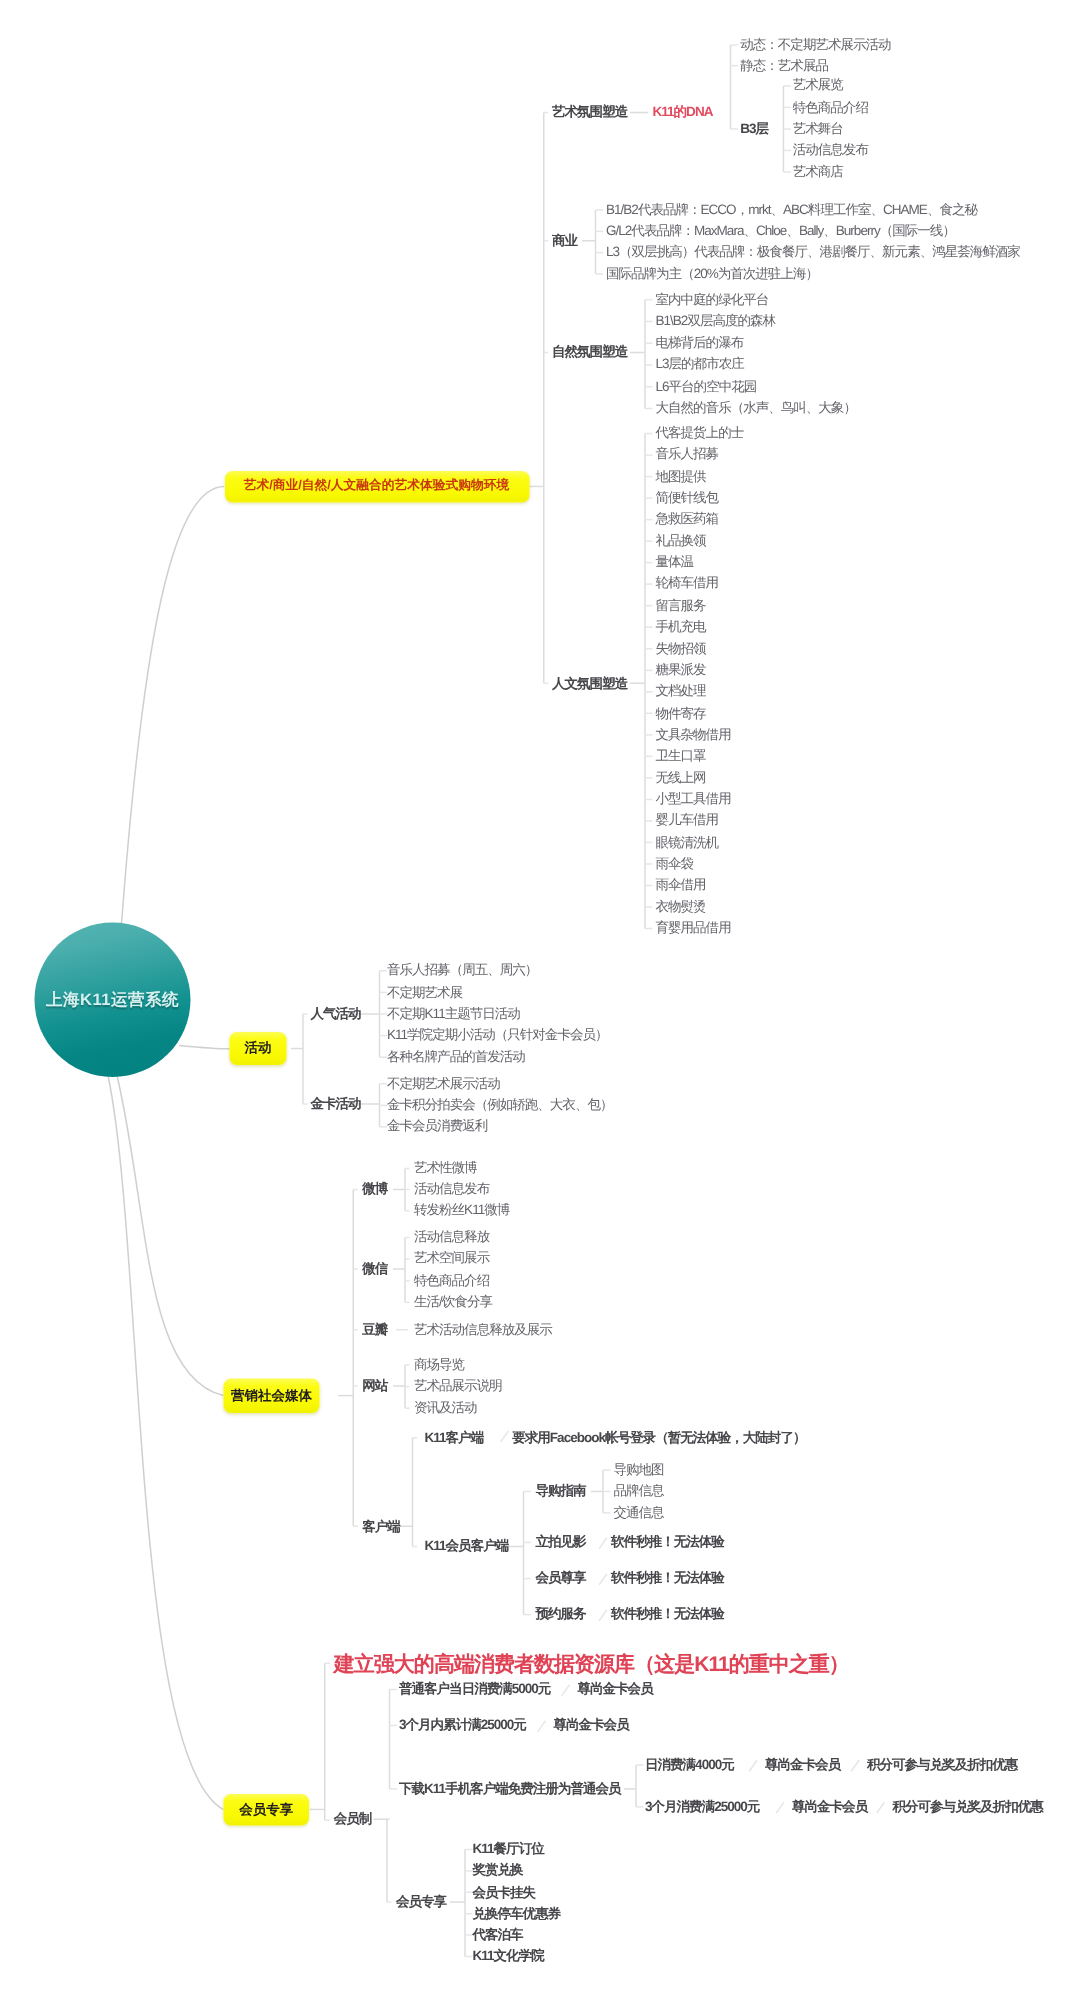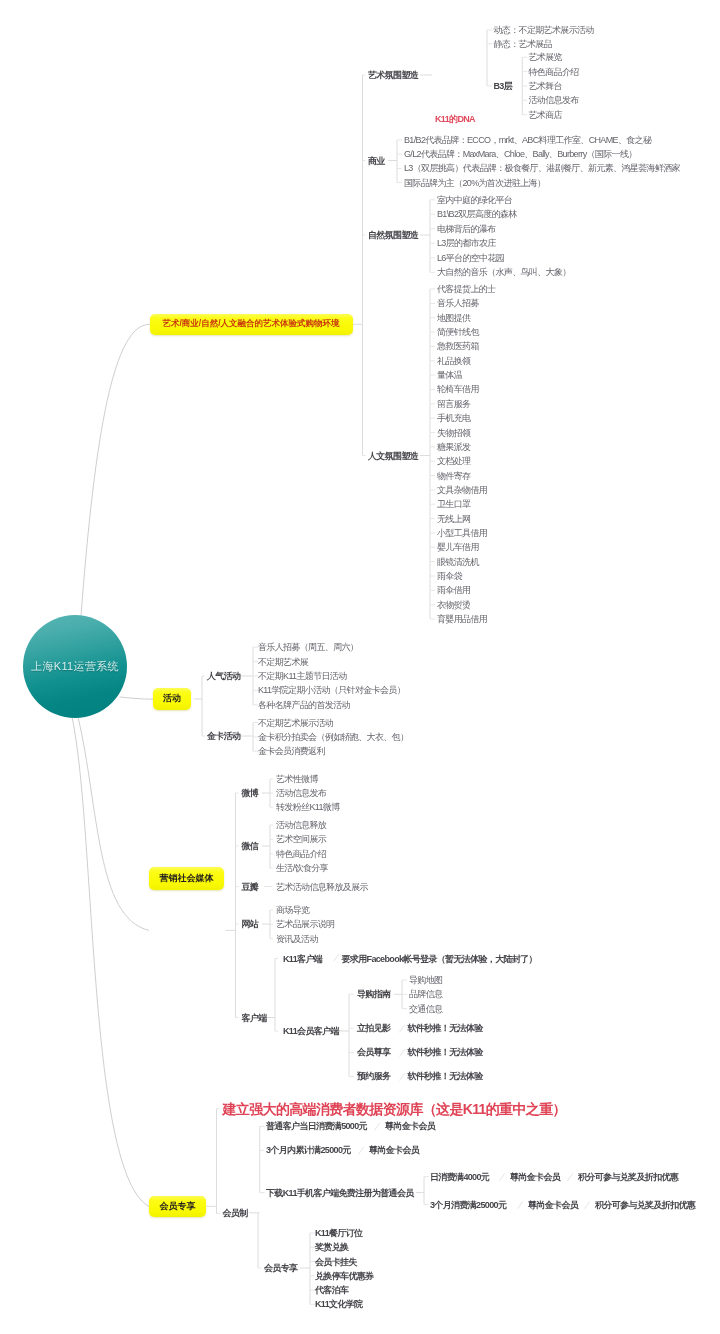--- a/index.html
+++ b/index.html
@@ -7,33 +7,33 @@
 body{width:720px;height:1334px;overflow:hidden;position:relative;
   font-family:"Liberation Sans","DejaVu Sans",sans-serif;}
 #stage{position:absolute;left:0;top:0;width:720px;height:1334px;}
 svg#links{position:absolute;left:0;top:0;width:720px;height:1334px;overflow:visible;}
 svg#links path{fill:none;stroke:#dcdcdc;stroke-width:1;}
 svg#links path.tick{stroke:#e6e6e6;}
 svg#links path.thick{stroke:#cfcfcf;stroke-width:1;}
 #root-node{position:absolute;left:23px;top:615px;width:104px;height:103px;border-radius:50%;
   background:linear-gradient(168deg, #55b5b2 0%, #4cafae 16%, #2fa09e 38%, #119190 58%, #058584 76%, #028180 100%);
   display:flex;align-items:center;justify-content:center;}
-#root-label{color:#d6f0ee;font-size:11px;font-weight:400;letter-spacing:0.35px;white-space:nowrap;
+#root-label{color:#d6f0ee;font-size:11px;font-weight:700;letter-spacing:0.35px;white-space:nowrap;
   text-shadow:0 1px 1px rgba(0,0,0,0.25);text-align:right;}
 .chip{position:absolute;border-radius:5px;box-sizing:border-box;
   background:linear-gradient(180deg,#fdfd55 0%,#fcfc15 22%,#f9f902 70%,#f2f200 100%);
   box-shadow:0 1px 2px rgba(170,170,30,0.30);
   display:flex;align-items:center;justify-content:center;}
 .chip span{font-size:9px;font-weight:700;color:#231f20;white-space:nowrap;}
 .chip.red span{font-size:8.5px;}
 .chip.red span{color:#c9390d;}
 .t{position:absolute;white-space:nowrap;color:#63636a;font-size:9px;line-height:1;
    letter-spacing:-0.65px;transform:translateY(-50%);}
 .t.lbl{color:#46464b;font-weight:bold;}
-.t.red{color:#e24a5e;font-weight:700;margin-top:44px;}
+.t.red{color:#e24a5e;font-weight:700;}
 .t.redbold{color:#df4355;font-weight:700;font-size:14px;}
 </style>
 </head>
 <body>
 
 <div id="stage">
 <svg id="links" viewBox="0 0 720 1334" width="720" height="1334">
 
 <path class="thick" d="M81 616 C 95.0 430.3, 114.1 324.3, 149.5 324.3"></path>
 <path class="thick" d="M119.5 697 C 130 698, 142 699.2, 153 699.2"></path>
@@ -191,21 +191,21 @@
 <div id="root-node">
   <div id="root-label">上海K11运营系统</div>
 </div>
 
 <div class="chip red" style="left:149.5px;top:313.5px;width:203.0px;height:21.5px">
       <span>艺术/商业/自然/人文融合的艺术体验式购物环境</span>
     </div>
 <div class="chip" style="left:153.0px;top:688.3px;width:38.0px;height:21.4px">
       <span>活动</span>
     </div>
-<div class="chip" style="left:149.0px;top:867px;width:75px;height:22.8px">
+<div class="chip" style="left:149.0px;top:919.0px;width:64px;height:22.8px">
       <span>营销社会媒体</span>
     </div>
 <div class="chip" style="left:149.0px;top:1195.6px;width:57.0px;height:21.7px">
       <span>会员专享</span>
     </div>
 
 <div class="t lbl" style="left:368.0px;top:75.0px">艺术氛围塑造</div>
 <div class="t red" style="left:435.0px;top:75.0px">K11的DNA</div>
 <div class="t" style="left:493.5px;top:30.0px">动态：不定期艺术展示活动</div>
 <div class="t" style="left:493.5px;top:43.8px">静态：艺术展品</div>

